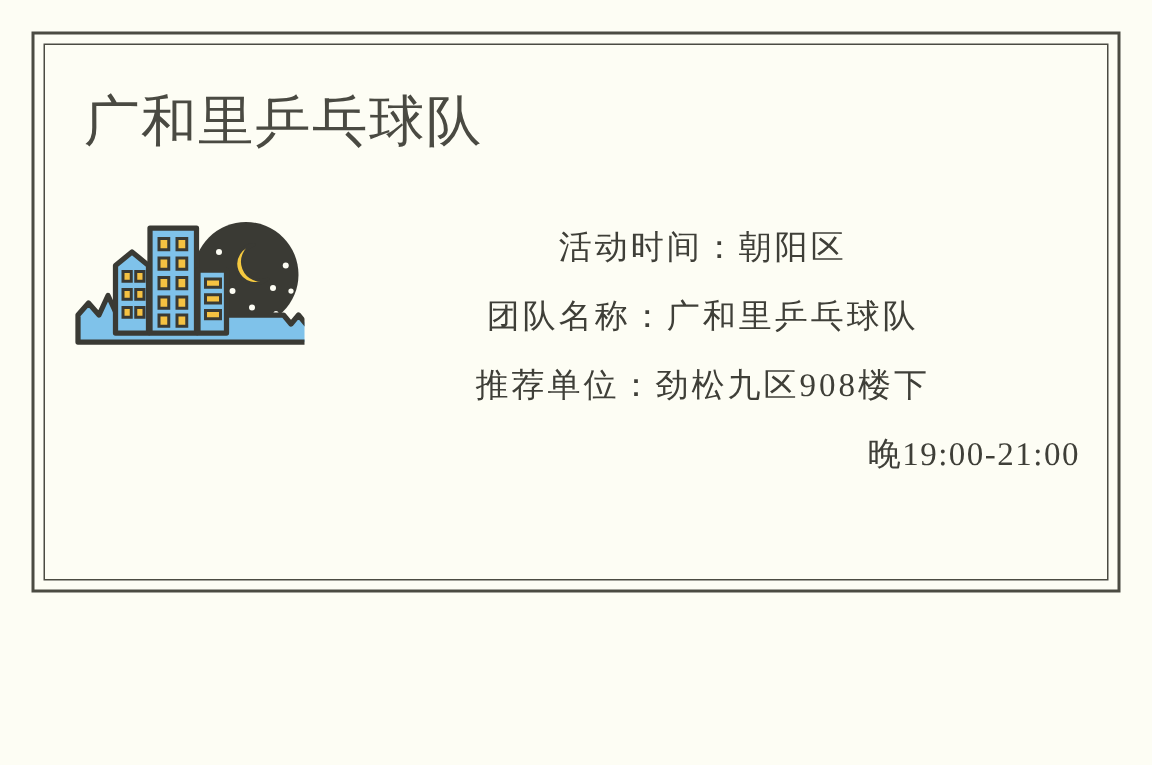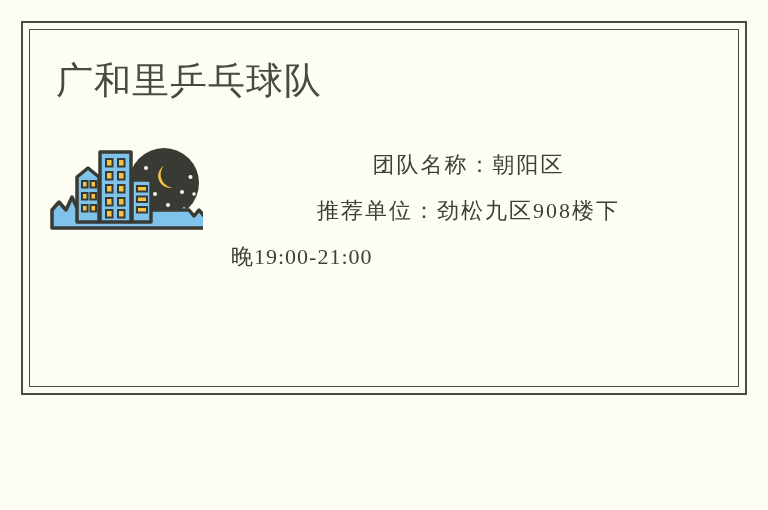--- a/index.html
+++ b/index.html
@@ -90,21 +90,21 @@
     color: #3f3f38;
     font-family: "Liberation Serif", "DejaVu Serif", serif;
   }
   .info-line {
     font-size: 22px;
     line-height: 46px;
     letter-spacing: 2px;
     white-space: nowrap;
   }
   .info-line.line-time2 {
-    text-align: left;
+    text-align: right;
     padding-left: 14px;
     letter-spacing: 1px;
   }
 </style>
 </head>
 <body>
 
 <div id="page">
 
   <div class="frame-outer"></div>
@@ -155,20 +155,21 @@
 
           <rect x="168" y="72" width="38" height="84" fill="#7fc2ea" stroke="#3a3a34" stroke-width="7" stroke-linejoin="round"></rect>
           <rect x="178" y="84" width="20" height="11" fill="#f5c242" stroke="#3a3a34" stroke-width="4"></rect>
           <rect x="178" y="105" width="20" height="11" fill="#f5c242" stroke="#3a3a34" stroke-width="4"></rect>
           <rect x="178" y="126" width="20" height="11" fill="#f5c242" stroke="#3a3a34" stroke-width="4"></rect>
         </g>
       </svg>
     </div>
 
     <div class="info">
-      <div class="info-line">团队名称：朝阳区</div>
+      <div class="info-line">活动时间：朝阳区</div>
+      <div class="info-line">团队名称：广和里乒乓球队</div>
       <div class="info-line">推荐单位：劲松九区908楼下</div>
       <div class="info-line line-time2">晚19:00-21:00</div>
     </div>
 
   </div>
 
 </div>
 
 </body></html>

